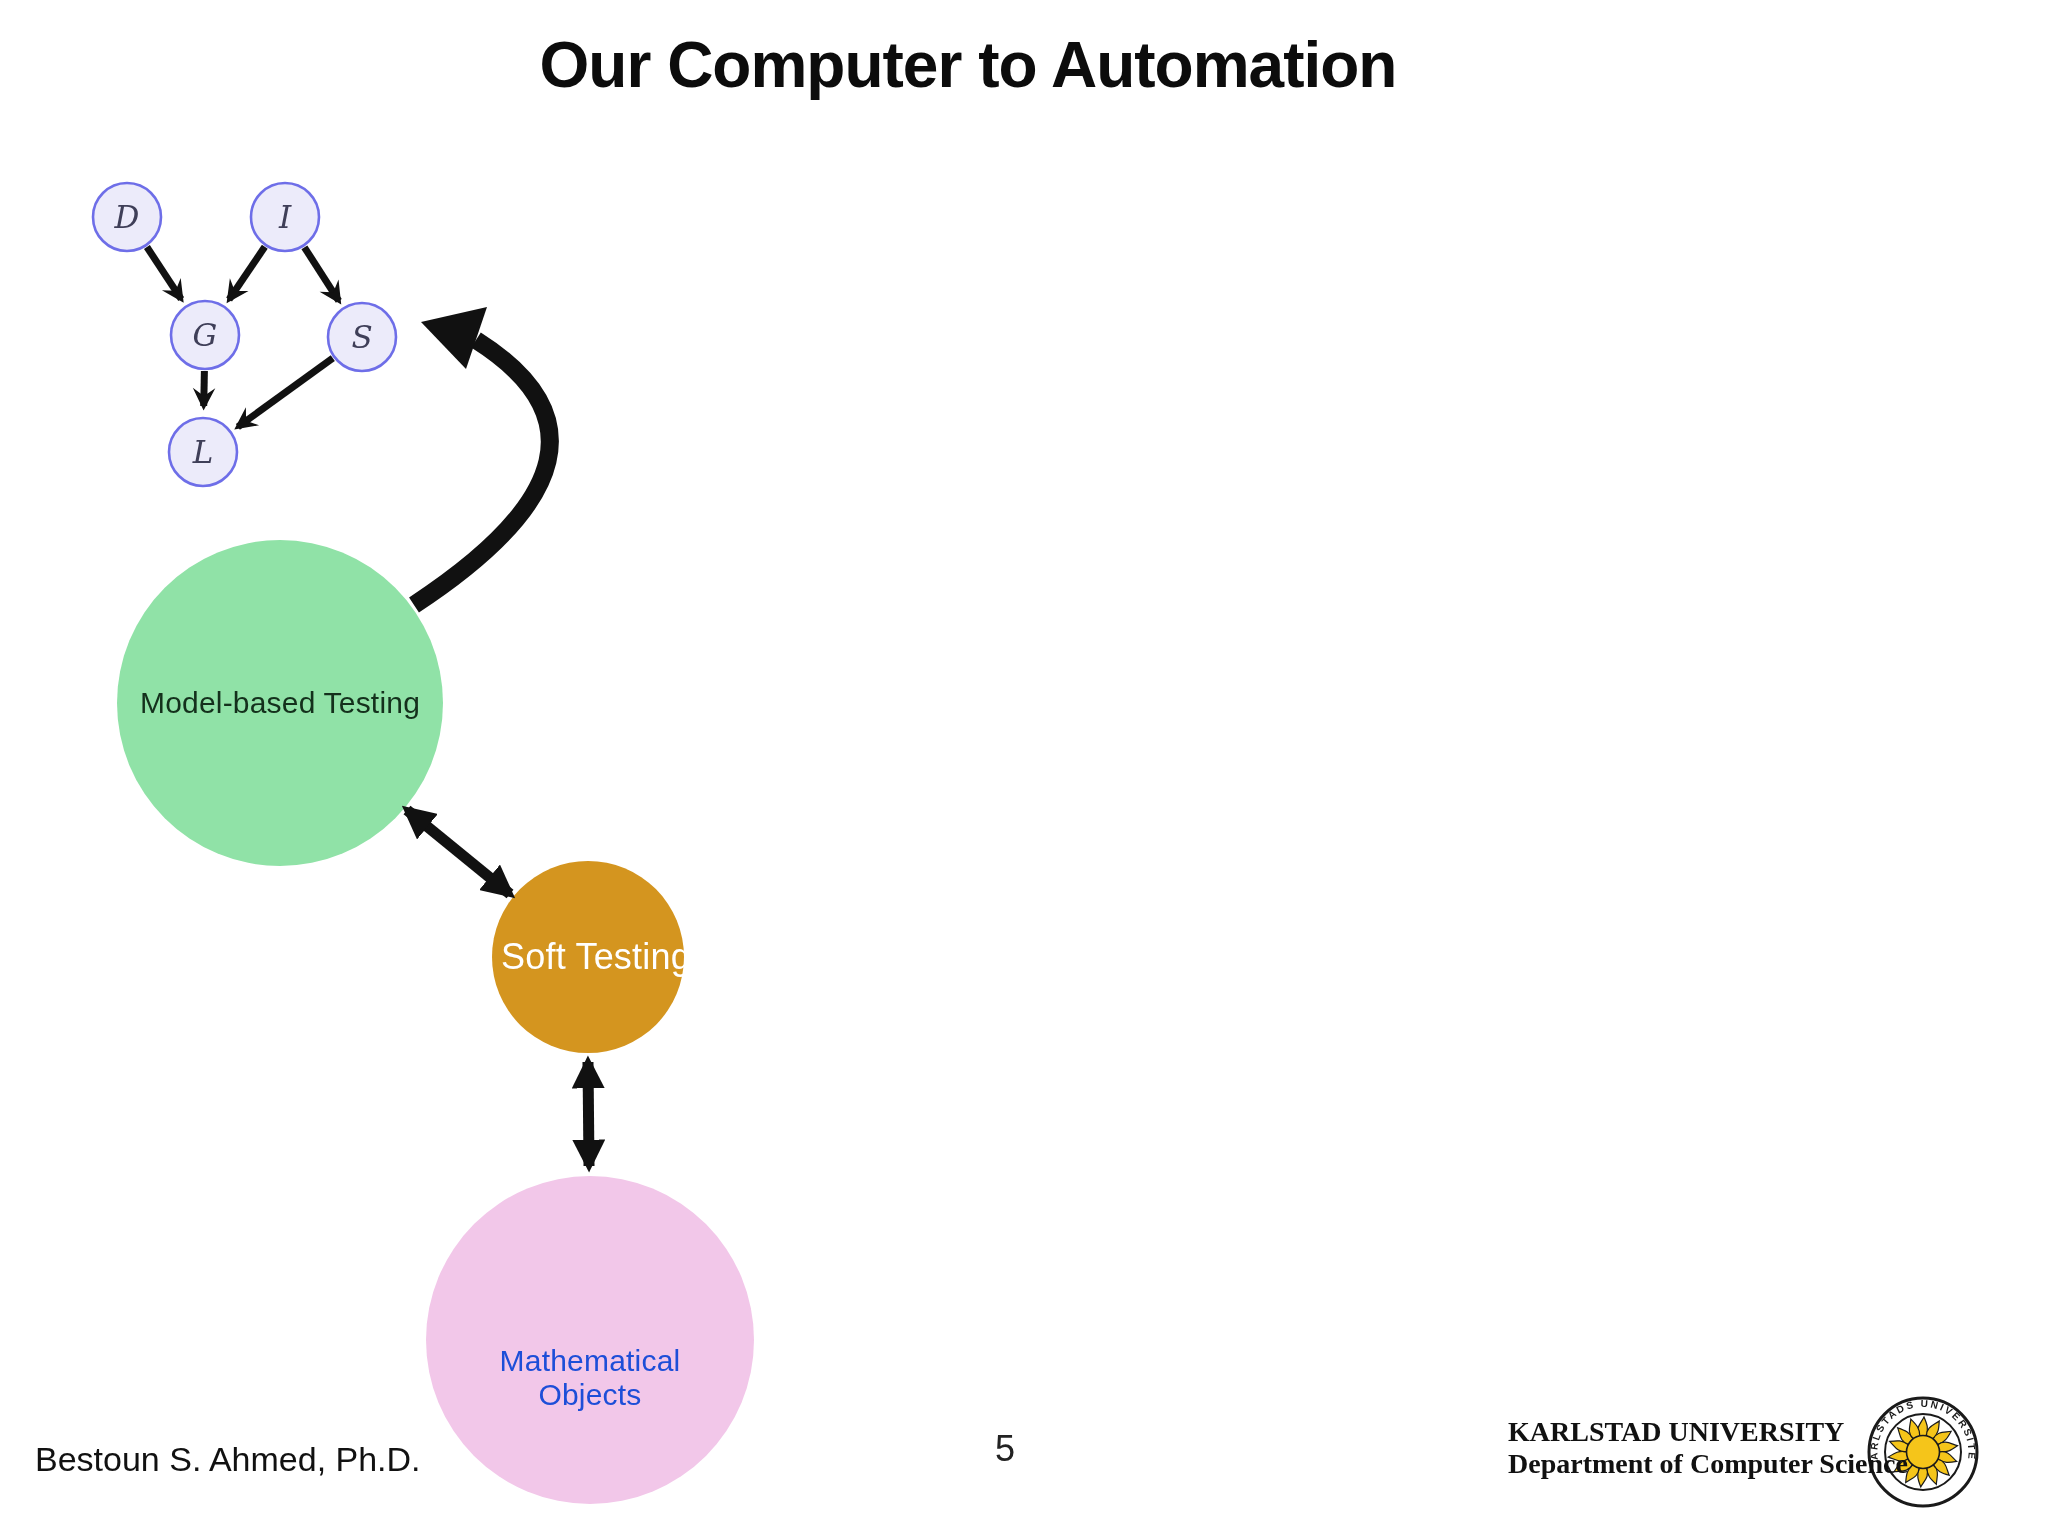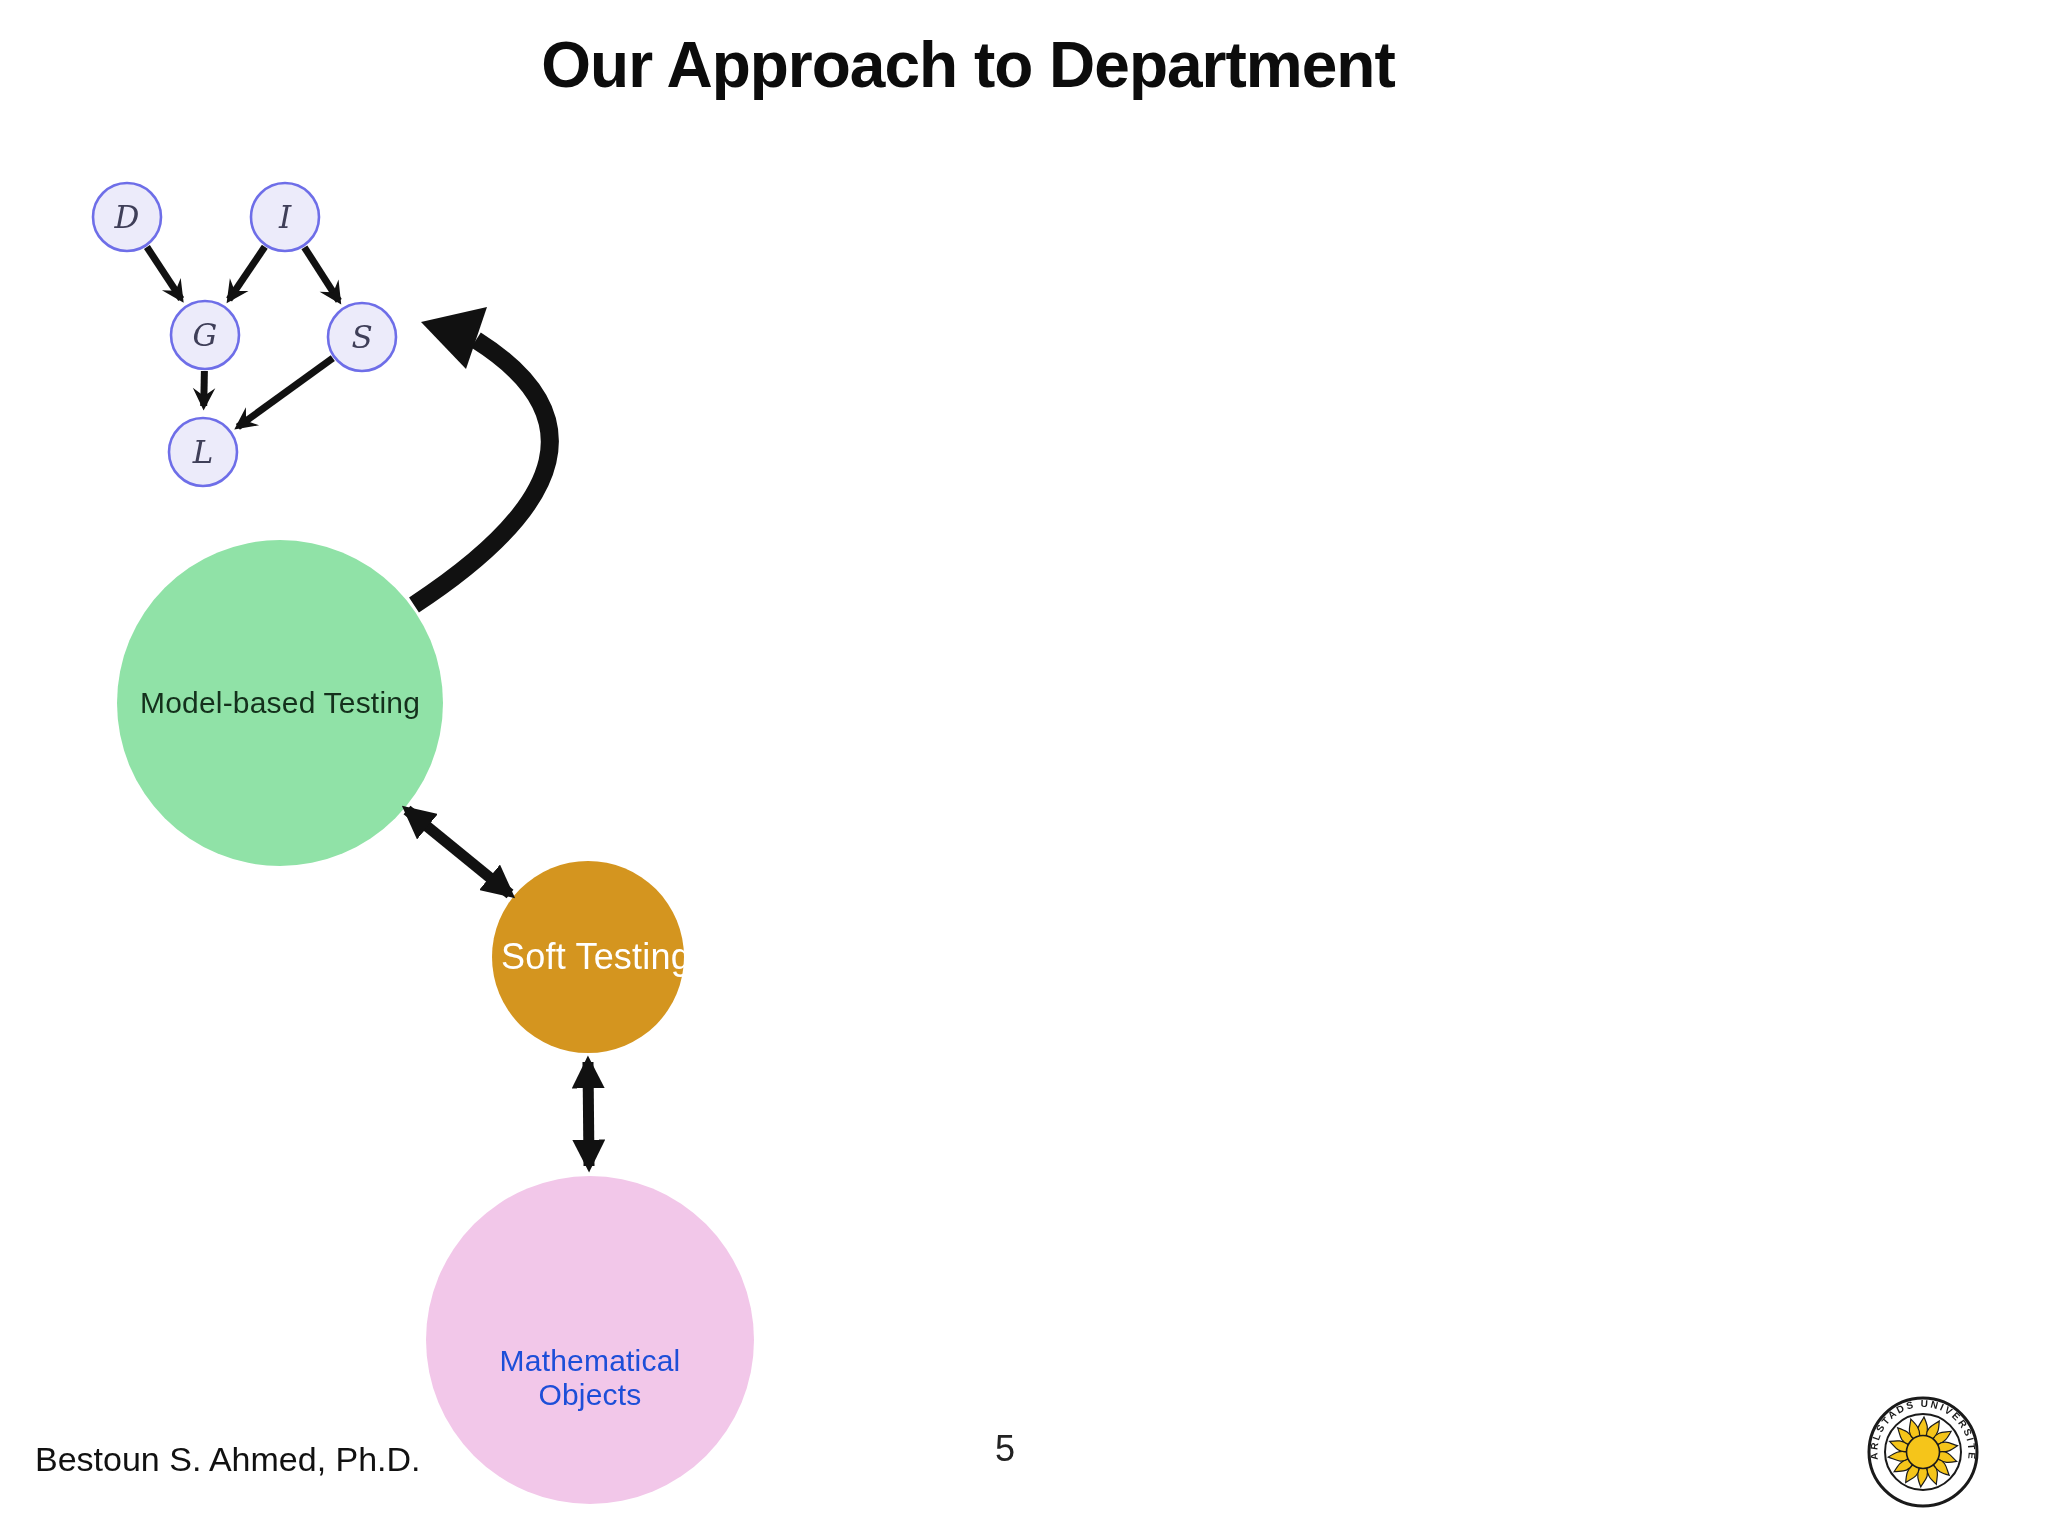--- a/index.html
+++ b/index.html
@@ -43,21 +43,21 @@
   .graph-letter {
     font-family: "DejaVu Serif", serif; font-style: italic;
     font-size: 31px; fill: #3f3f58;
   }
 </style>
 </head>
 <body>
 
 <div class="slide">
 
-  <div class="slide-title">Our Approach to Department</div>
+  <div class="slide-title">Our Computer to Automation</div>
 
   <svg class="art" viewBox="0 0 2048 1536" xmlns="http://www.w3.org/2000/svg">
     <defs>
       <marker id="gArrow" viewBox="0 0 12 12" refX="9" refY="6" markerWidth="27" markerHeight="27" markerUnits="userSpaceOnUse" orient="auto">
         <path d="M1,1 L11,6 L1,11 L4.5,6 Z" fill="#111111"></path>
       </marker>
       <marker id="dArrowEnd" viewBox="0 0 10 10" refX="8" refY="5" markerWidth="33" markerHeight="33" markerUnits="userSpaceOnUse" orient="auto">
         <path d="M0,0 L10,5 L0,10 Z" fill="#111111"></path>
       </marker>
       <marker id="dArrowStart" viewBox="0 0 10 10" refX="8" refY="5" markerWidth="33" markerHeight="33" markerUnits="userSpaceOnUse" orient="auto-start-reverse">
@@ -137,14 +137,18 @@
       </text>
     </g>
   </svg>
 
   <div class="bubble-label lbl-model">Model-based Testing</div>
   <div class="bubble-label lbl-soft">Soft Testing</div>
   <div class="bubble-label lbl-math">Mathematical Objects</div>
 
   <div class="author">Bestoun S. Ahmed, Ph.D.</div>
   <div class="page-number">5</div>
+  <div class="kau-block">
+    <div>KARLSTAD UNIVERSITY</div>
+    <div>Department of Computer Science</div>
+  </div>
 
 </div>
 
 </body></html>

